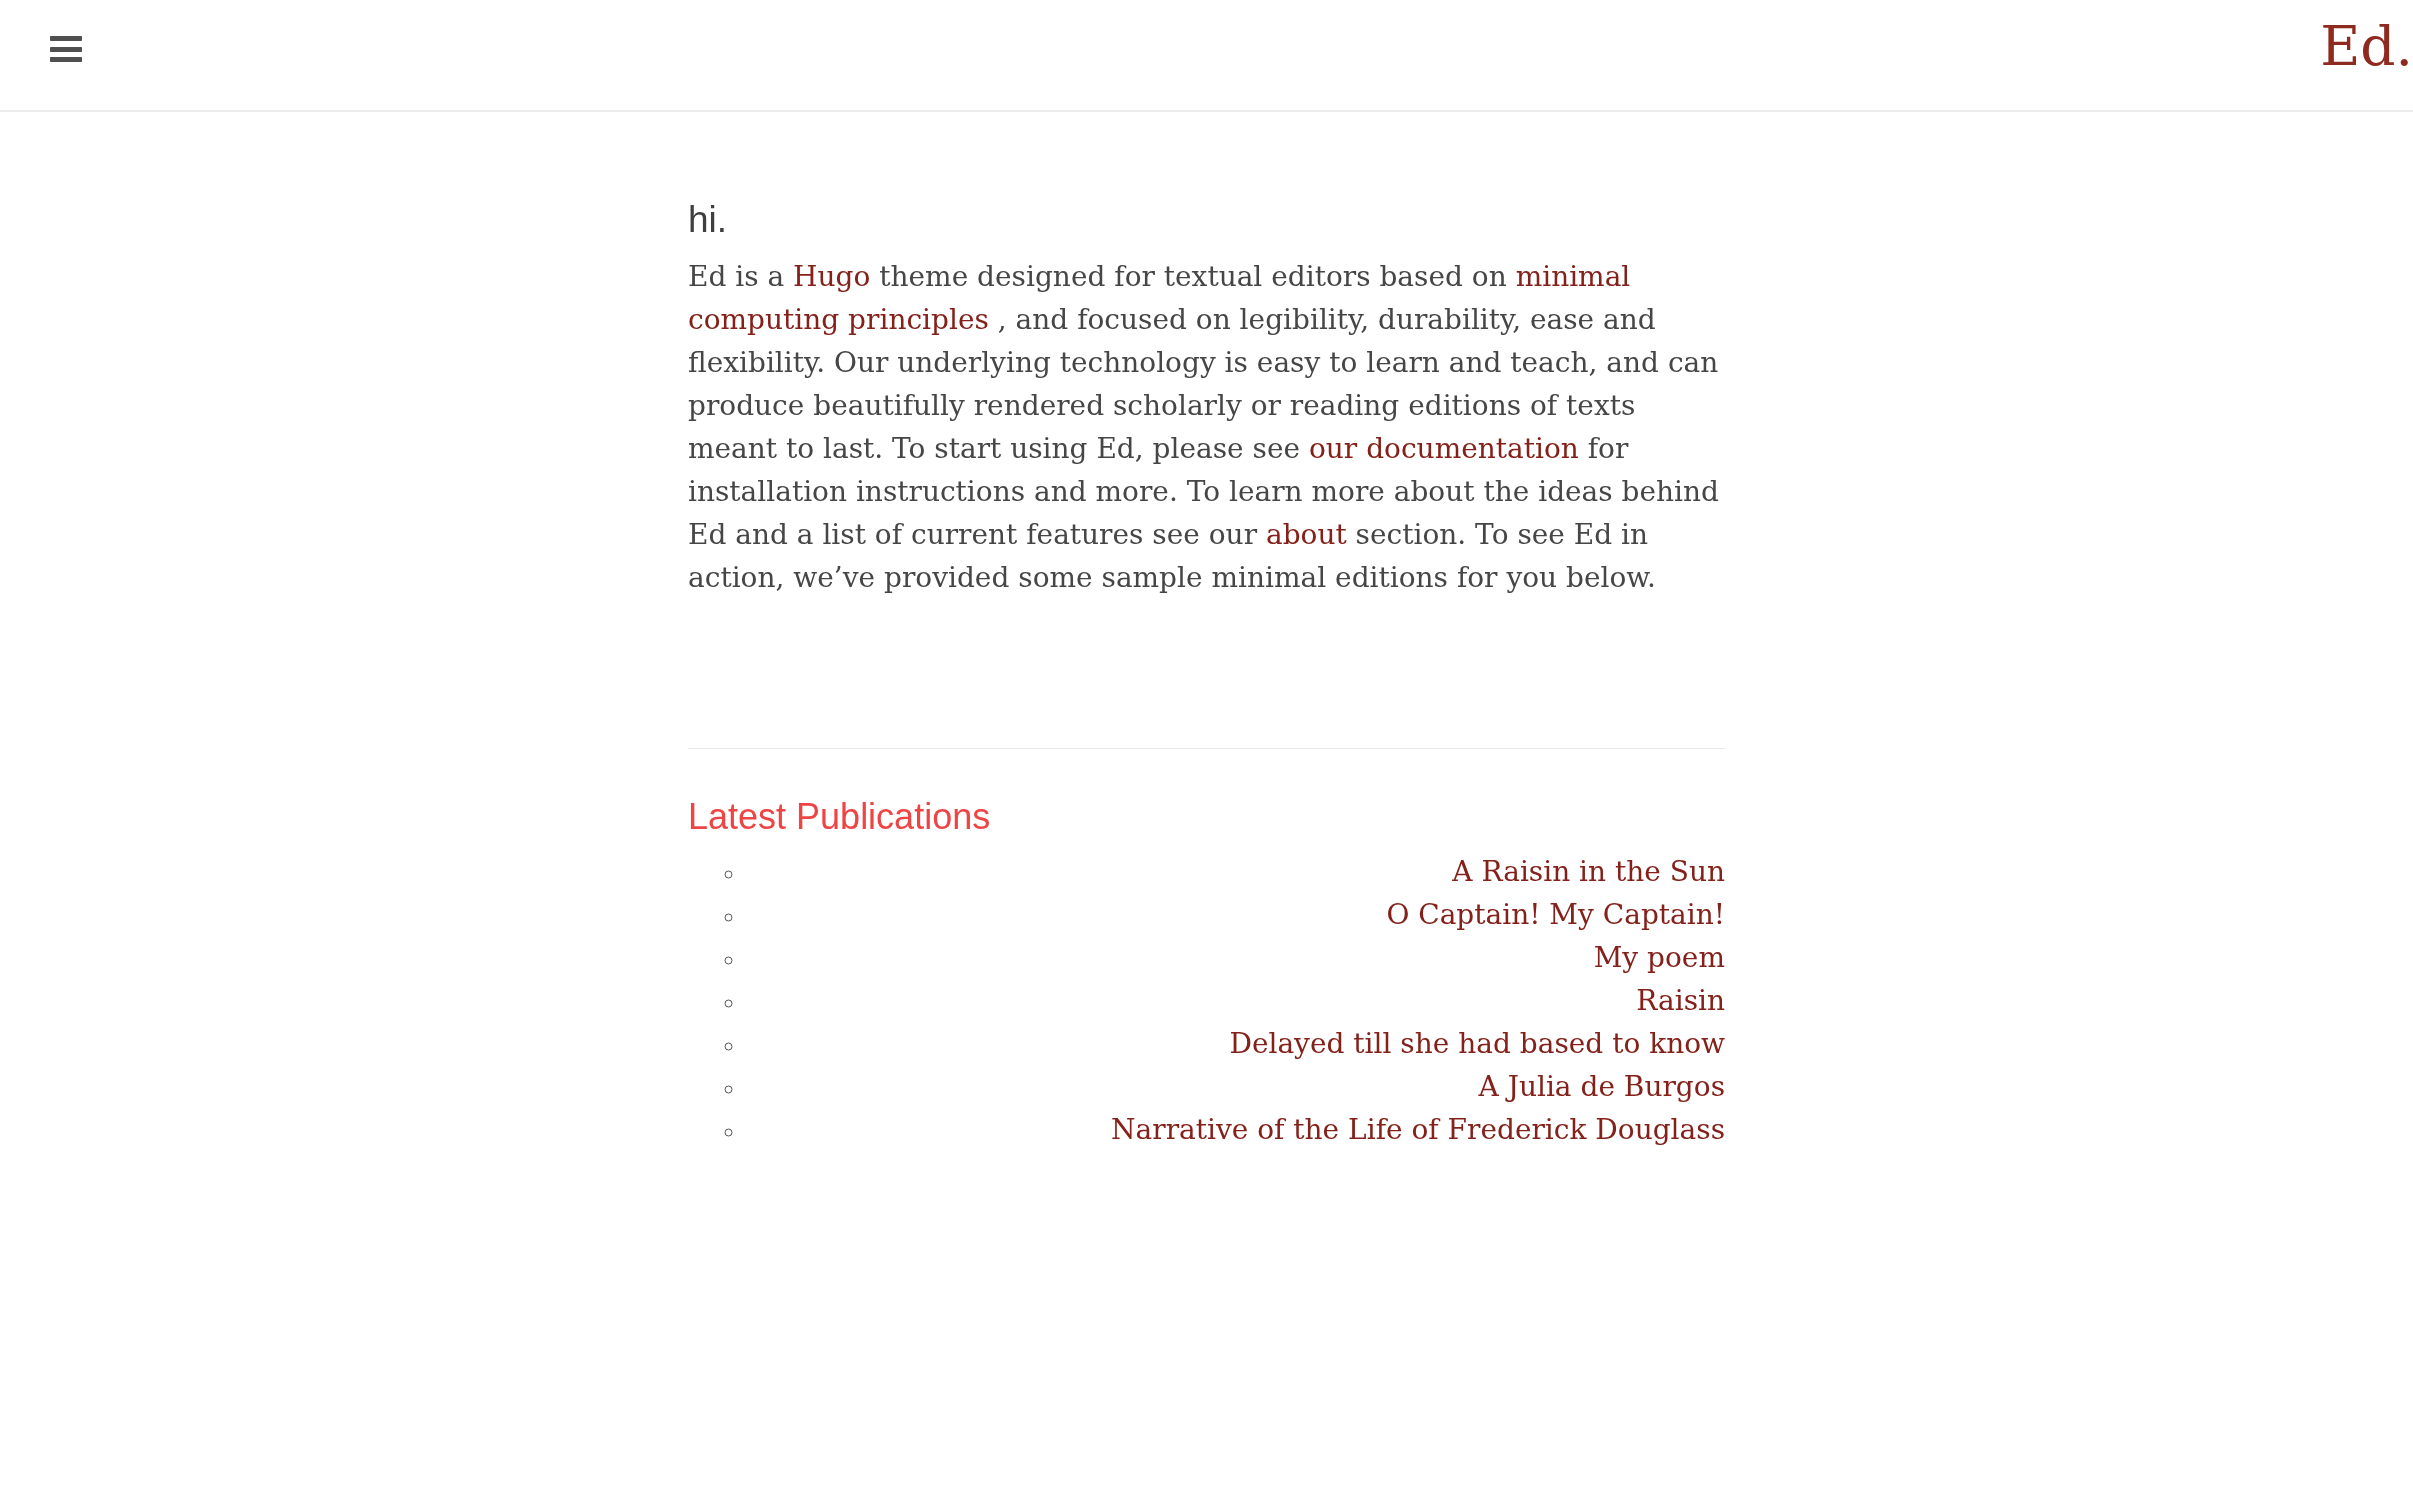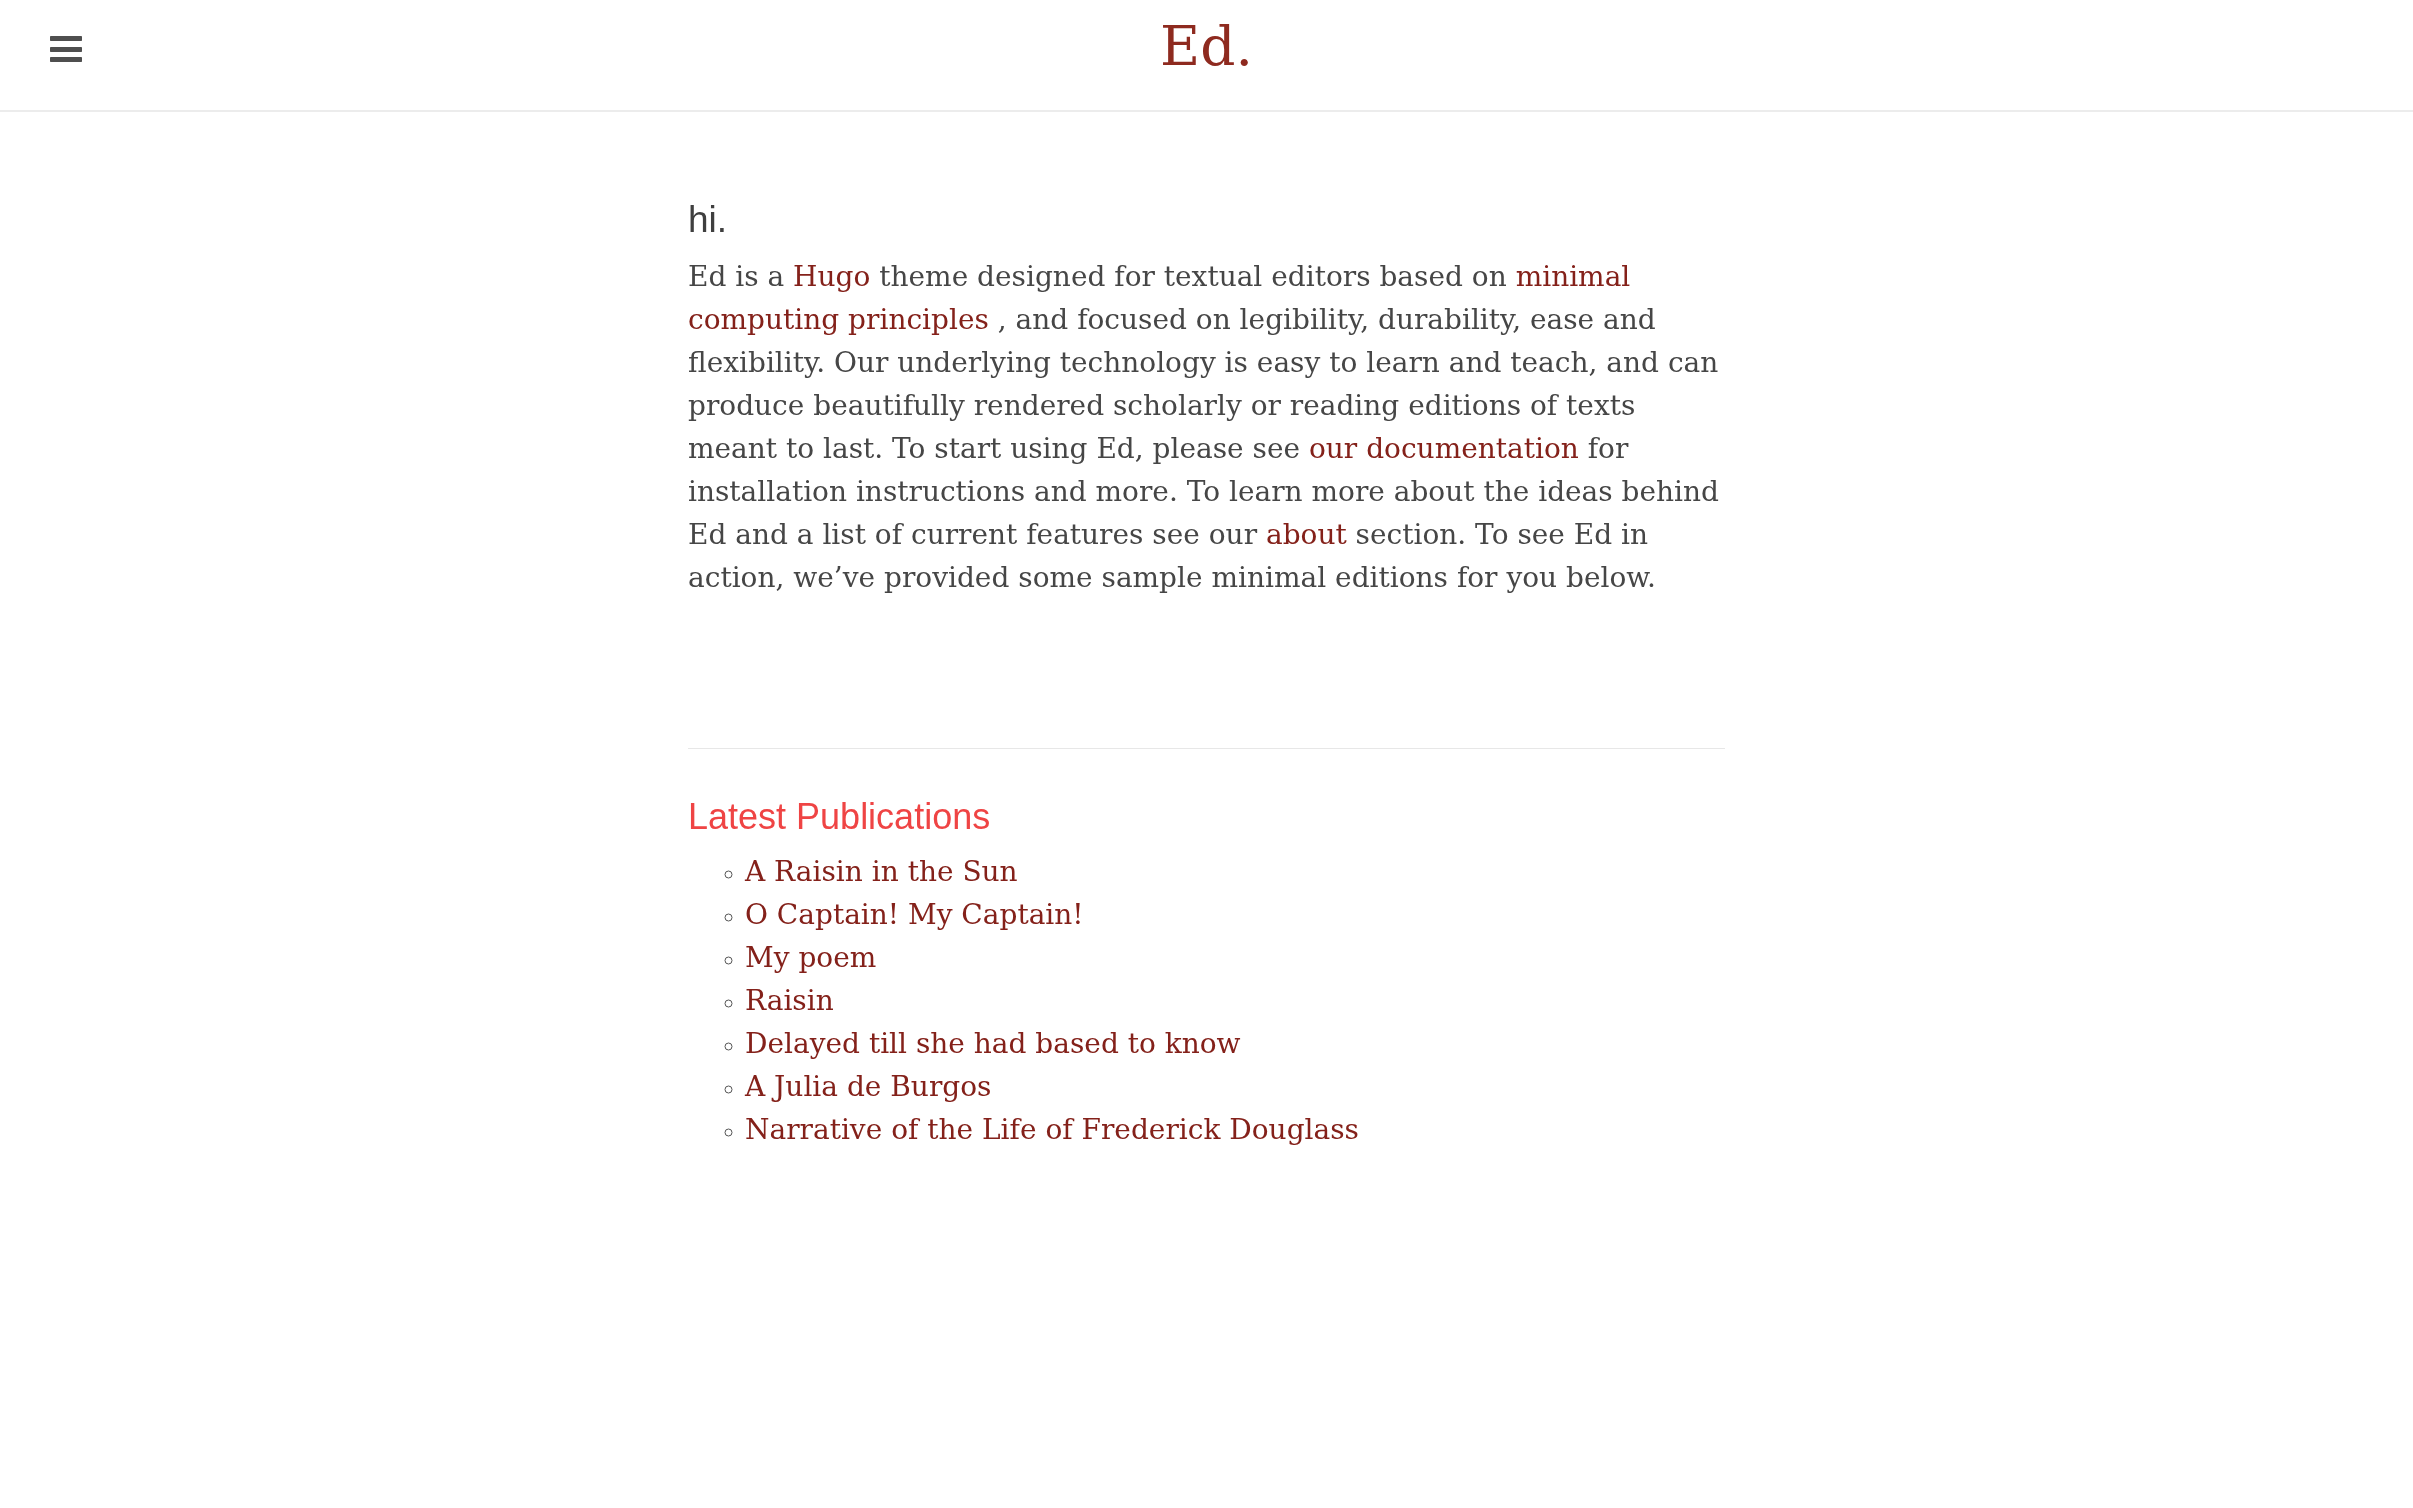--- a/index.html
+++ b/index.html
@@ -8,21 +8,21 @@
     width: 2413px;
     min-height: 1508px;
     font-family: "DejaVu Serif", serif;
   }
 
   
   .site-header {
     position: relative;
     width: 100%;
     background: #ffffff;
-    text-align: center;
+    text-align: right;
     padding-top: 18.7px;
     padding-bottom: 36px;
     border-bottom: 2.2px solid var(--header-border, #ececec);
   }
   .menu-button {
     position: absolute;
     left: 50px;
     top: 36px;
     width: 32px;
     height: 26px;
@@ -99,20 +99,21 @@
     font-weight: 400;
     font-size: 36px;
     line-height: 1.2;
     color: #ef4444;
   }
   .publications {
     margin-top: 11.5px;
     padding-left: 57px;
     list-style-type: circle;
     list-style-position: outside;
+    text-align: right;
   }
   .publications li {
     font-size: 28px;
     line-height: 43px;
     color: #555555;
   }
   .publications li::marker {
     color: #555555;
     font-size: 21.5px;
   }

